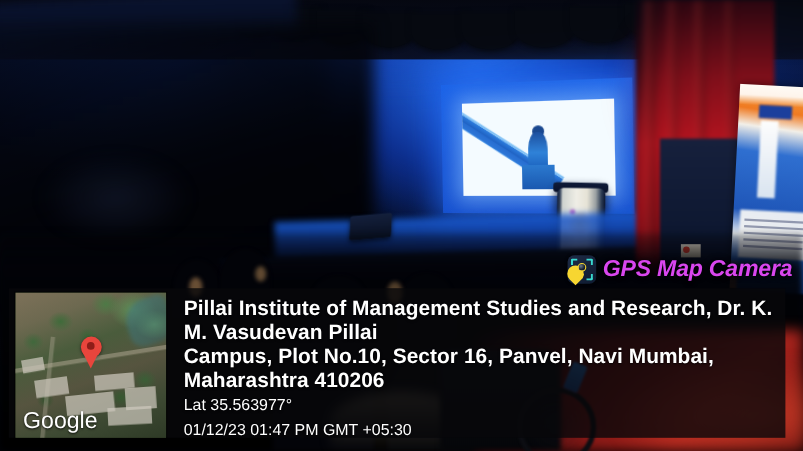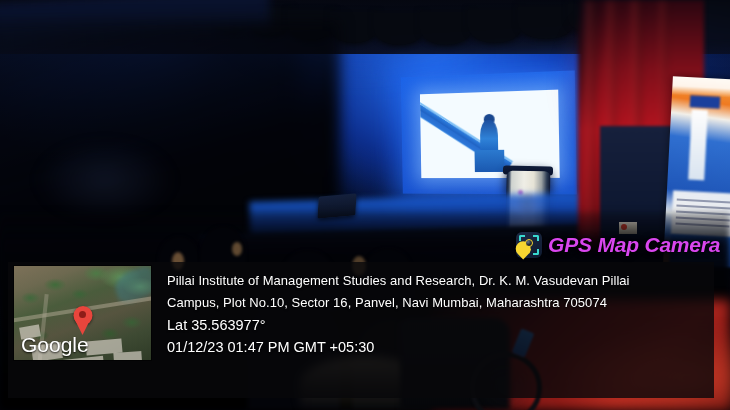--- a/index.html
+++ b/index.html
@@ -320,21 +320,21 @@
   
   .info-panel {
     left: 8px; top: 262px; width: 706px; height: 136px;
     background: rgba(8,8,10,0.80);
     display: flex; align-items: flex-start;
     z-index: 15;
   }
   .map-thumb {
     position: relative;
     margin: 4px 0 0 6px;
-    width: 137px; height: 94px;
+    width: 137px; height: 132px;
     flex: 0 0 auto;
     overflow: hidden;
     background: #2f3a22;
     box-shadow: 0 0 0 1px rgba(0,0,0,0.6);
   }
   .map-sat {
     position:absolute; inset:0;
     background:
       radial-gradient(ellipse 22% 18% at 78% 12%, #5f8f57 0%, rgba(95,143,87,0) 70%),
       radial-gradient(ellipse 18% 14% at 92% 22%, #6ea05f 0%, rgba(110,160,95,0) 70%),
@@ -381,21 +381,21 @@
     color:#fff; font-size:21px; font-family:"Liberation Sans", sans-serif;
     text-shadow: 0 1px 2px rgba(0,0,0,0.85);
     letter-spacing: 0px;
   }
 
   .info-text {
     margin: 8px 0 0 16px;
     color: #ffffff;
   }
   .info-text .addr {
-    font-size: 13px; line-height: 22px; font-weight: normal;
+    font-size: 19px; line-height: 22px; font-weight: bold;
     letter-spacing: 0.05px;
     text-shadow: 0 1px 2px rgba(0,0,0,0.75);
   }
   .info-text .meta {
     font-size: 14.5px; line-height: 22px;
     text-shadow: 0 1px 2px rgba(0,0,0,0.75);
   }
 </style>
 </head>
 <body>
@@ -513,20 +513,20 @@
       <span class="map-bldg" style="left:72px; top:74px; width:36px; height:14px; transform:rotate(-5deg);"></span>
       <span class="map-bldg" style="left:100px; top:86px; width:28px; height:20px; transform:rotate(-4deg);"></span>
       <span class="map-bldg" style="left:6px; top:60px; width:20px; height:12px; transform:rotate(-10deg);"></span>
       <span class="map-bldg" style="left:84px; top:104px; width:40px; height:16px; transform:rotate(-3deg);"></span>
       <div class="map-pin"></div>
       <div class="map-google">Google</div>
     </div>
 
     <div class="info-text">
       <div class="addr">Pillai Institute of Management Studies and Research, Dr. K. M. Vasudevan Pillai</div>
-      <div class="addr">Campus, Plot No.10, Sector 16, Panvel, Navi Mumbai, Maharashtra 705074</div>
+      <div class="addr">Campus, Plot No.10, Sector 16, Panvel, Navi Mumbai, Maharashtra 410206</div>
       <div class="meta">Lat 35.563977°</div>
       <div class="meta">01/12/23 01:47 PM GMT +05:30</div>
     </div>
 
   </div>
 
 </div>
 
 </body></html>

